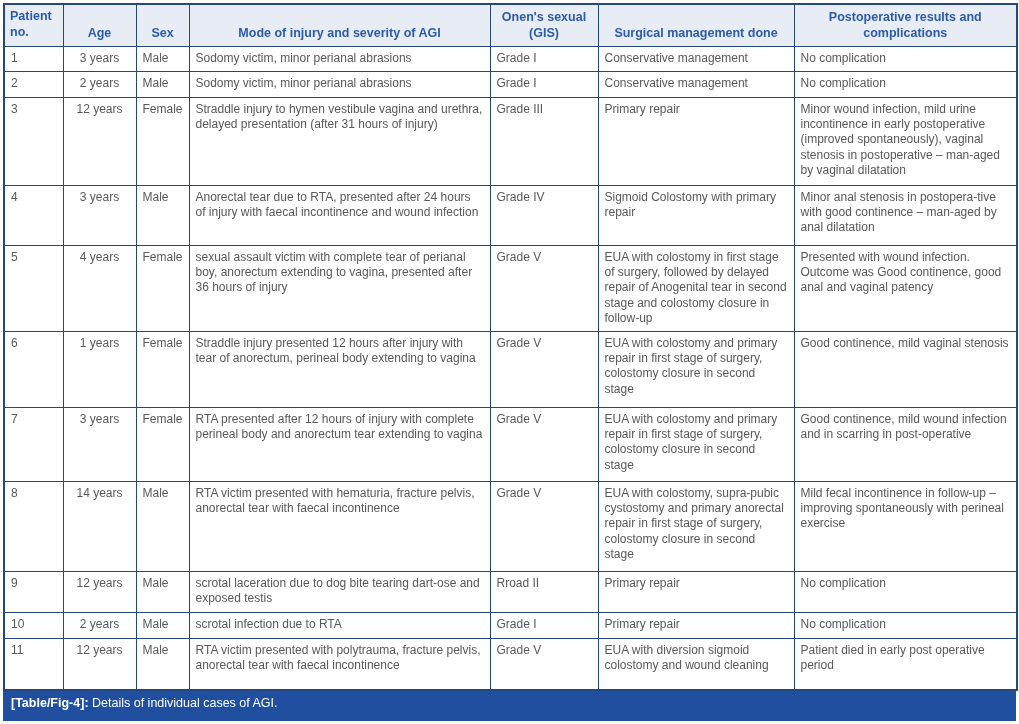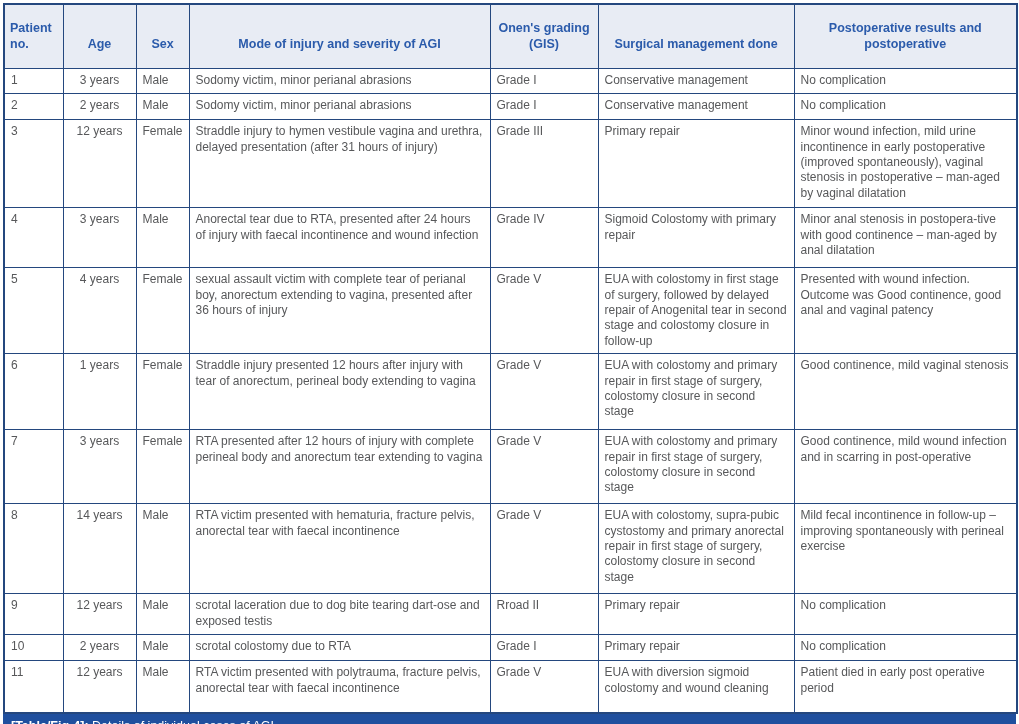--- a/index.html
+++ b/index.html
@@ -10,21 +10,21 @@
     font-family: "Liberation Sans", sans-serif;
   }
   table.agi-table {
     border-collapse: collapse; table-layout: fixed;
     width: 1013px; border: 2px solid #24477e;
   }
   .agi-table th, .agi-table td { border: 1px solid #24477e; box-sizing: border-box; }
   .agi-table th {
     background: #e8ecf4; color: #2b5bab;
     font-weight: bold; font-size: 12.5px; line-height: 1.25;
-    vertical-align: bottom; text-align: center; padding: 16px 5px;
+    vertical-align: bottom; text-align: center; padding: 4px 5px;
   }
   .agi-table thead tr { height: 42px; }
   .agi-table th.col-0 { text-align: left; vertical-align: top; }
   .agi-table td {
     color: #57585a; font-size: 12px; line-height: 1.28;
     vertical-align: top; text-align: left; padding: 4px 6px 3px 6px;
     background: #ffffff; overflow: hidden;
   }
   .agi-table td.col-1 { text-align: center; margin-left: 48px; }
   .agi-table td.col-4 { text-align: left; }
@@ -50,23 +50,23 @@
         <col style="width:108px">
         <col style="width:196px">
       <col style="width:223px">
     </colgroup>
     <thead>
       <tr>
         <th class="col-0">Patient no.</th>
         <th class="col-1">Age</th>
         <th class="col-2">Sex</th>
         <th class="col-3">Mode of injury and severity of AGI</th>
-        <th class="col-4">Onen's grading (GIS)</th>
+        <th class="col-4">Onen's sexual (GIS)</th>
         <th class="col-5">Surgical management done</th>
-        <th class="col-6">Postoperative results and postoperative</th>
+        <th class="col-6">Postoperative results and complications</th>
       </tr>
     </thead>
     <tbody>
         <tr style="height: 25px;">
           <td class="col-0">1</td>
           <td class="col-1">3 years</td>
           <td class="col-2">Male</td>
           <td class="col-3">Sodomy victim, minor perianal abrasions</td>
           <td class="col-4">Grade I</td>
           <td class="col-5">Conservative management</td>
@@ -141,21 +141,21 @@
           <td class="col-2">Male</td>
           <td class="col-3">scrotal laceration due to dog bite tearing dart-ose and exposed testis</td>
           <td class="col-4">Rroad II</td>
           <td class="col-5">Primary repair</td>
           <td class="col-6">No complication</td>
         </tr>
         <tr style="height: 26px;">
           <td class="col-0">10</td>
           <td class="col-1">2 years</td>
           <td class="col-2">Male</td>
-          <td class="col-3">scrotal colostomy due to RTA</td>
+          <td class="col-3">scrotal infection due to RTA</td>
           <td class="col-4">Grade I</td>
           <td class="col-5">Primary repair</td>
           <td class="col-6">No complication</td>
         </tr>
         <tr style="height: 52px;">
           <td class="col-0">11</td>
           <td class="col-1">12 years</td>
           <td class="col-2">Male</td>
           <td class="col-3">RTA victim presented with polytrauma, fracture pelvis, anorectal tear with faecal incontinence</td>
           <td class="col-4">Grade V</td>

